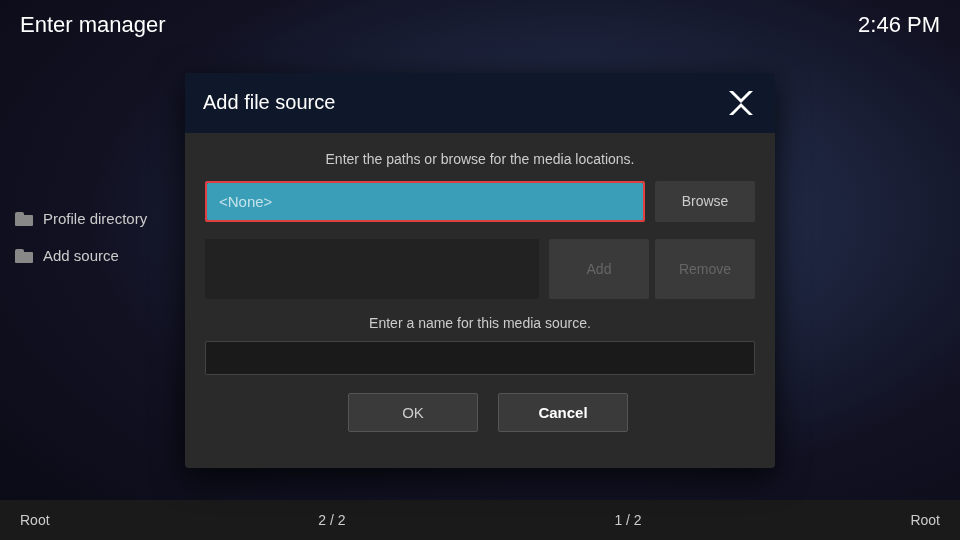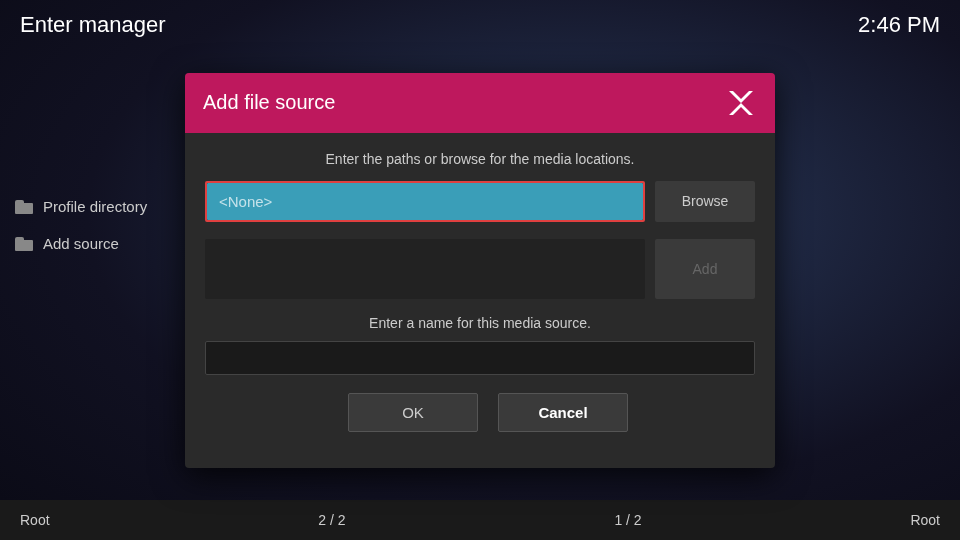--- a/index.html
+++ b/index.html
@@ -43,21 +43,21 @@
 
     .clock {
       font-size: 22px;
       color: #ffffff;
     }
 
     
     .sidebar {
       position: absolute;
       left: 0;
-      top: 38px;
+      top: 50px;
       width: 170px;
       bottom: 40px;
       z-index: 10;
       padding-top: 150px;
     }
 
     .sidebar-item {
       display: flex;
       align-items: center;
       gap: 10px;
@@ -134,21 +134,21 @@
     
     .dialog {
       width: 590px;
       background: #2a2a2a;
       border-radius: 4px;
       overflow: hidden;
       box-shadow: 0 8px 32px rgba(0,0,0,0.8);
     }
 
     .dialog-header {
-      background: #be185d;
+      background: #0f172a;
       padding: 14px 18px;
       display: flex;
       align-items: center;
       justify-content: space-between;
     }
 
     .dialog-title {
       font-size: 20px;
       font-weight: normal;
       color: #ffffff;
@@ -340,20 +340,21 @@
           <input class="source-input" type="text" value="" placeholder="&lt;None&gt;" style="">
         </div>
         <button class="btn-side">Browse</button>
       </div>
 
       
       <div class="paths-area">
         <div class="paths-list"></div>
         <div class="side-buttons">
           <button class="btn-side disabled">Add</button>
+          <button class="btn-side disabled">Remove</button>
         </div>
       </div>
 
       
       <div class="name-label">Enter a name for this media source.</div>
       <input class="name-input" type="text" value="" style="">
 
       
       <div class="dialog-footer">
         <button class="btn-ok">OK</button>

